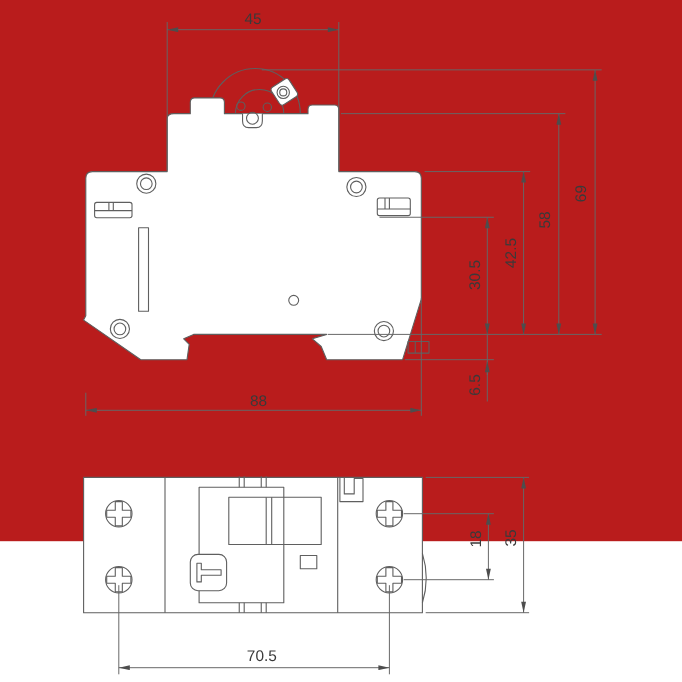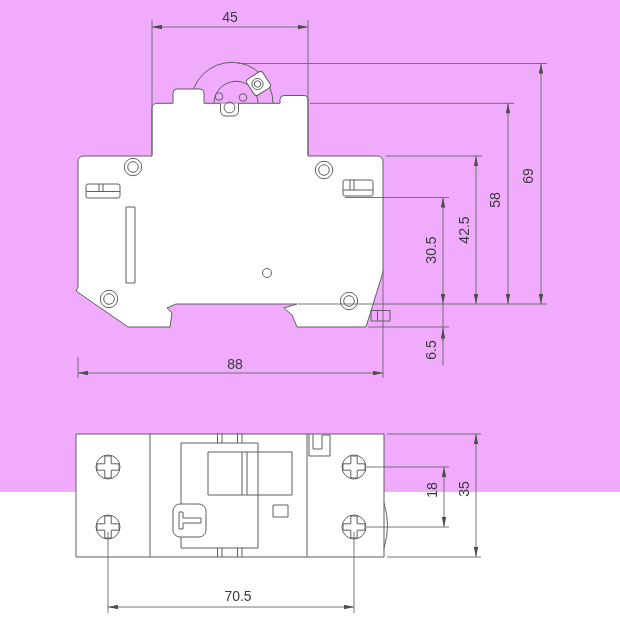--- a/index.html
+++ b/index.html
@@ -1,16 +1,16 @@
 <!DOCTYPE html>
 <html><head>
 <meta charset="utf-8">
 <style>
   html,body{margin:0;padding:0;background:#ffffff;width:620px;height:620px;overflow:hidden;}
-  #page{width:620px;height:492px;background:#f0abfc;position:relative;}
+  #page{width:620px;height:492px;background:#b91c1c;position:relative;}
   svg{display:block;}
   .ln{stroke:#5f5f5f;fill:none;stroke-width:1;stroke-linejoin:round;stroke-linecap:butt;}
   .fw{stroke:#5f5f5f;fill:#ffffff;stroke-width:1;stroke-linejoin:round;}
   .dim{stroke:#666666;fill:none;stroke-width:0.9;}
   .dimtxt{font-family:"Liberation Sans",sans-serif;font-size:14px;fill:#3a3a3a;}
 </style>
 </head>
 <body>
 
 <div id="page">

